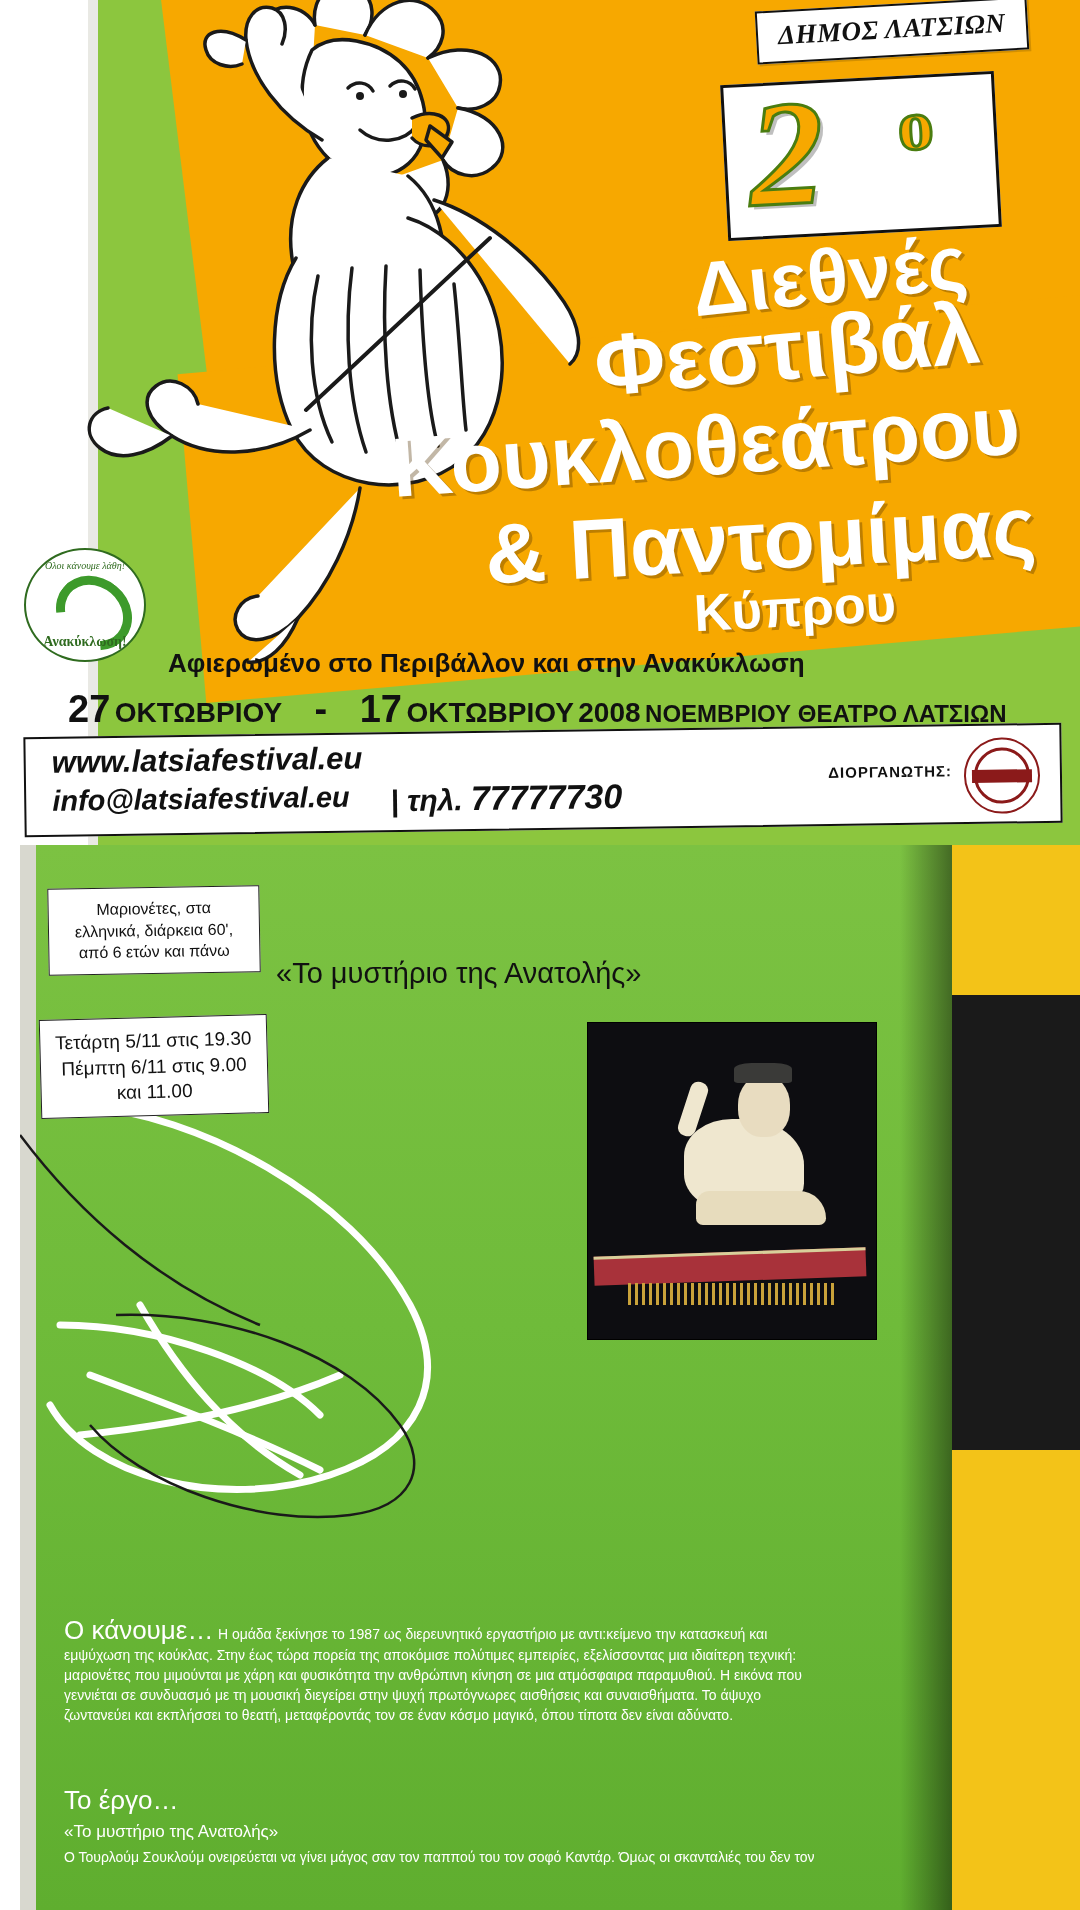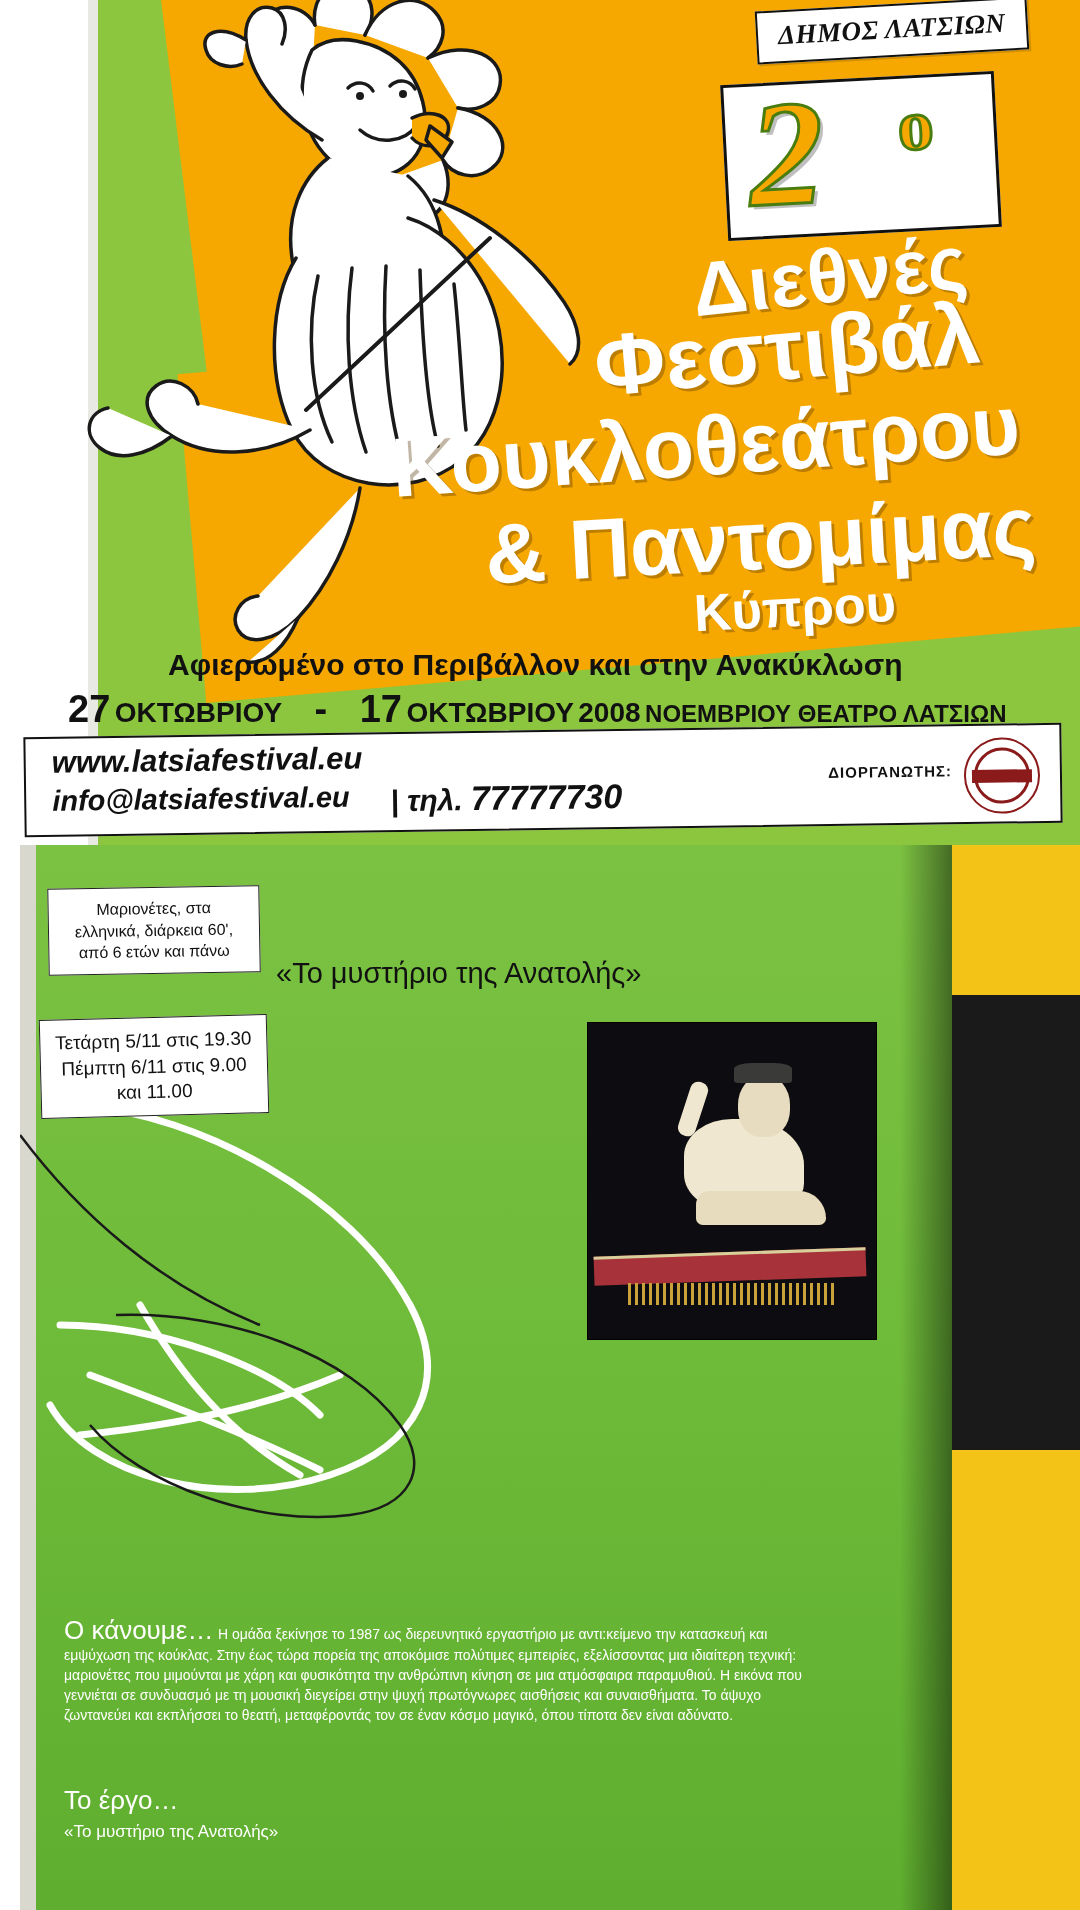--- a/index.html
+++ b/index.html
@@ -156,21 +156,21 @@
     border: 9px solid #3d9a2b;
     border-radius: 50%;
     border-bottom-color: transparent;
     transform: rotate(40deg);
   }
 
   
   .dedication {
     position: absolute;
     left: 168px; top: 648px;
-    font-size: 30px;
+    font-size: 26px;
     font-weight: bold;
     color: #111;
     white-space: nowrap;
   }
   .dates-line {
     position: absolute;
     left: 40px; top: 688px;
     white-space: nowrap;
     color: #111;
   }
@@ -432,20 +432,25 @@
       <span class="num">2</span>
       <span class="ord">ο</span>
     </div>
 
     <div class="t-line t1">Διεθνές</div>
     <div class="t-line t2">Φεστιβάλ</div>
     <div class="t-line t3">Κουκλοθεάτρου</div>
     <div class="t-line t4">&amp; Παντομίμας</div>
     <div class="t-line t5">Κύπρου</div>
 
+    <div class="recycle">
+      <div class="top-txt">Όλοι κάνουμε λάθη!</div>
+      <div class="arrow"></div>
+      <div class="bot-txt">Ανακύκλωση!</div>
+    </div>
 
     <div class="dedication">Αφιερωμένο στο Περιβάλλον και στην Ανακύκλωση</div>
     <div class="dates-line">
       <span class="big">27</span>
       <span class="mid">ΟΚΤΩΒΡΙΟΥ</span>
       <span class="big">-</span>
       <span class="big">17</span>
       <span class="mid">ΟΚΤΩΒΡΙΟΥ</span>
       <span class="mid">2008</span>
       <span class="sm">ΝΟΕΜΒΡΙΟΥ ΘΕΑΤΡΟ ΛΑΤΣΙΩΝ</span>
@@ -502,15 +507,16 @@
     </div>
 
     <div class="txt-block">
       <span class="lead">Ο κάνουμε…</span>
       <span class="body-text">Η ομάδα ξεκίνησε το 1987 ως διερευνητικό εργαστήριο με αντι:κείμενο την κατασκευή και εμψύχωση της κούκλας. Στην έως τώρα πορεία της αποκόμισε πολύτιμες εμπειρίες, εξελίσσοντας μια ιδιαίτερη τεχνική: μαριονέτες που μιμούνται με χάρη και φυσικότητα την ανθρώπινη κίνηση σε μια ατμόσφαιρα παραμυθιού. Η εικόνα που γεννιέται σε συνδυασμό με τη μουσική διεγείρει στην ψυχή πρωτόγνωρες αισθήσεις και συναισθήματα. Το άψυχο ζωντανεύει και εκπλήσσει το θεατή, μεταφέροντάς τον σε έναν κόσμο μαγικό, όπου τίποτα δεν είναι αδύνατο.</span>
     </div>
 
     <div class="txt-block para2">
       <span class="lead">Το έργο…</span>
       <span class="quote body-text">«Το μυστήριο της Ανατολής»</span>
+      <span class="body-text">Ο Τουρλούμ Σουκλούμ ονειρεύεται να γίνει μάγος σαν τον παππού του τον σοφό Καντάρ. Όμως οι σκανταλιές του δεν τον</span>
     </div>
   </div>
 </div>
 
 </body></html>

